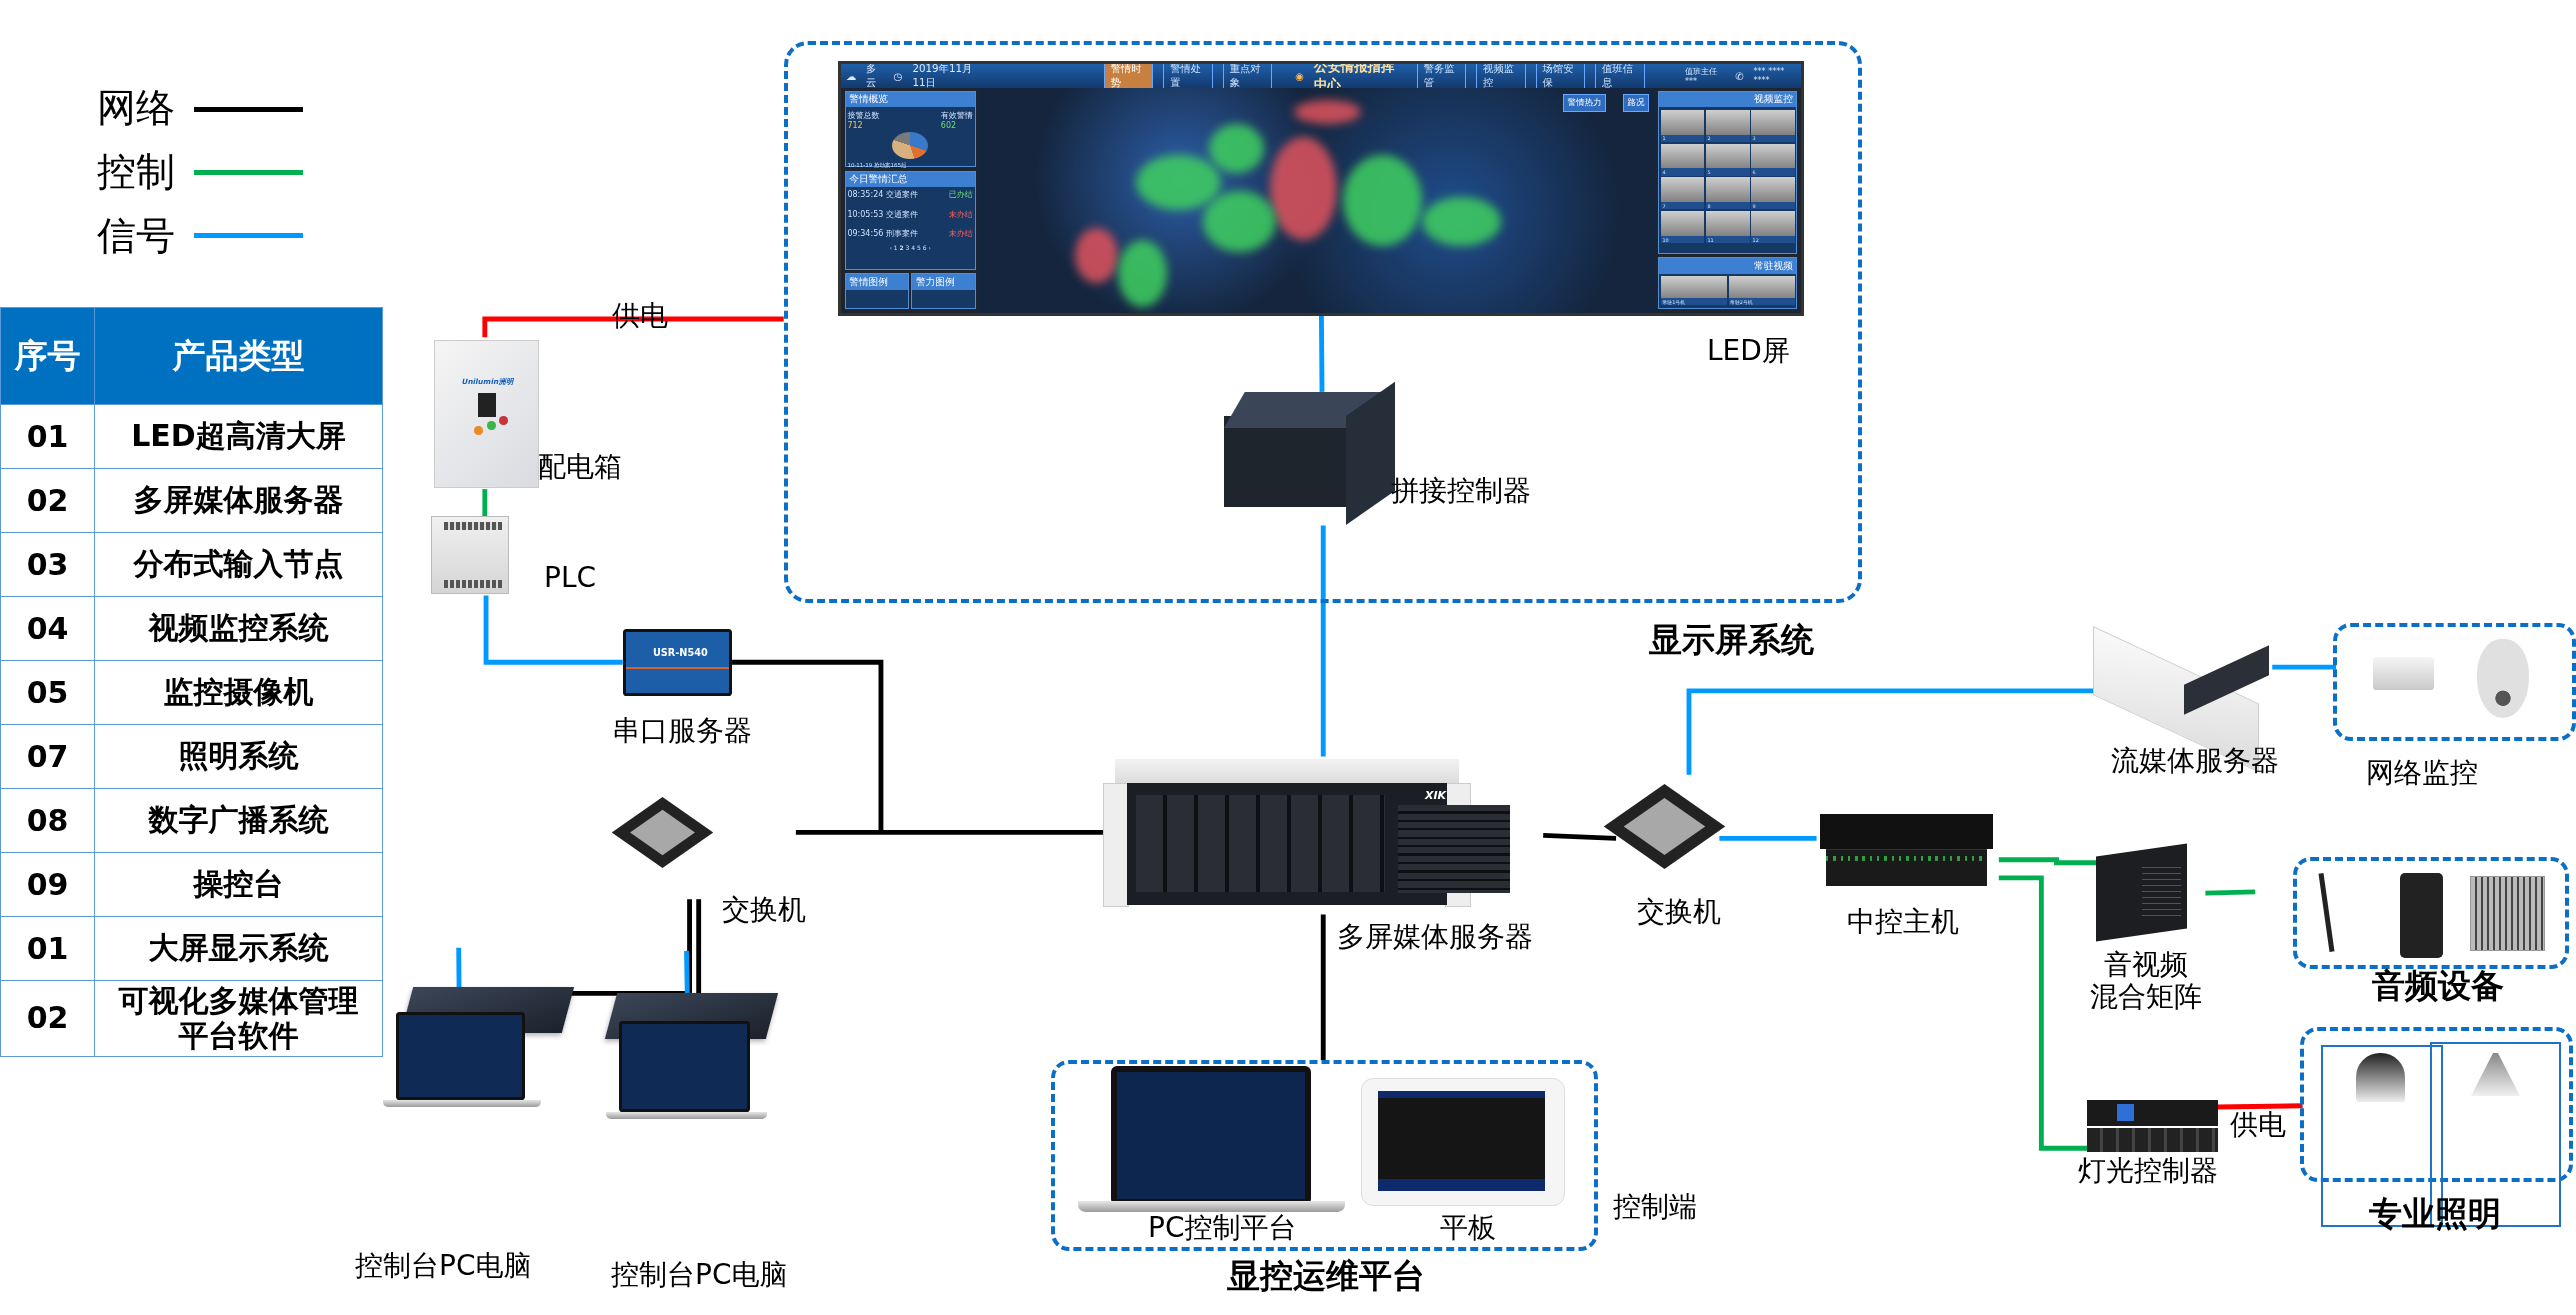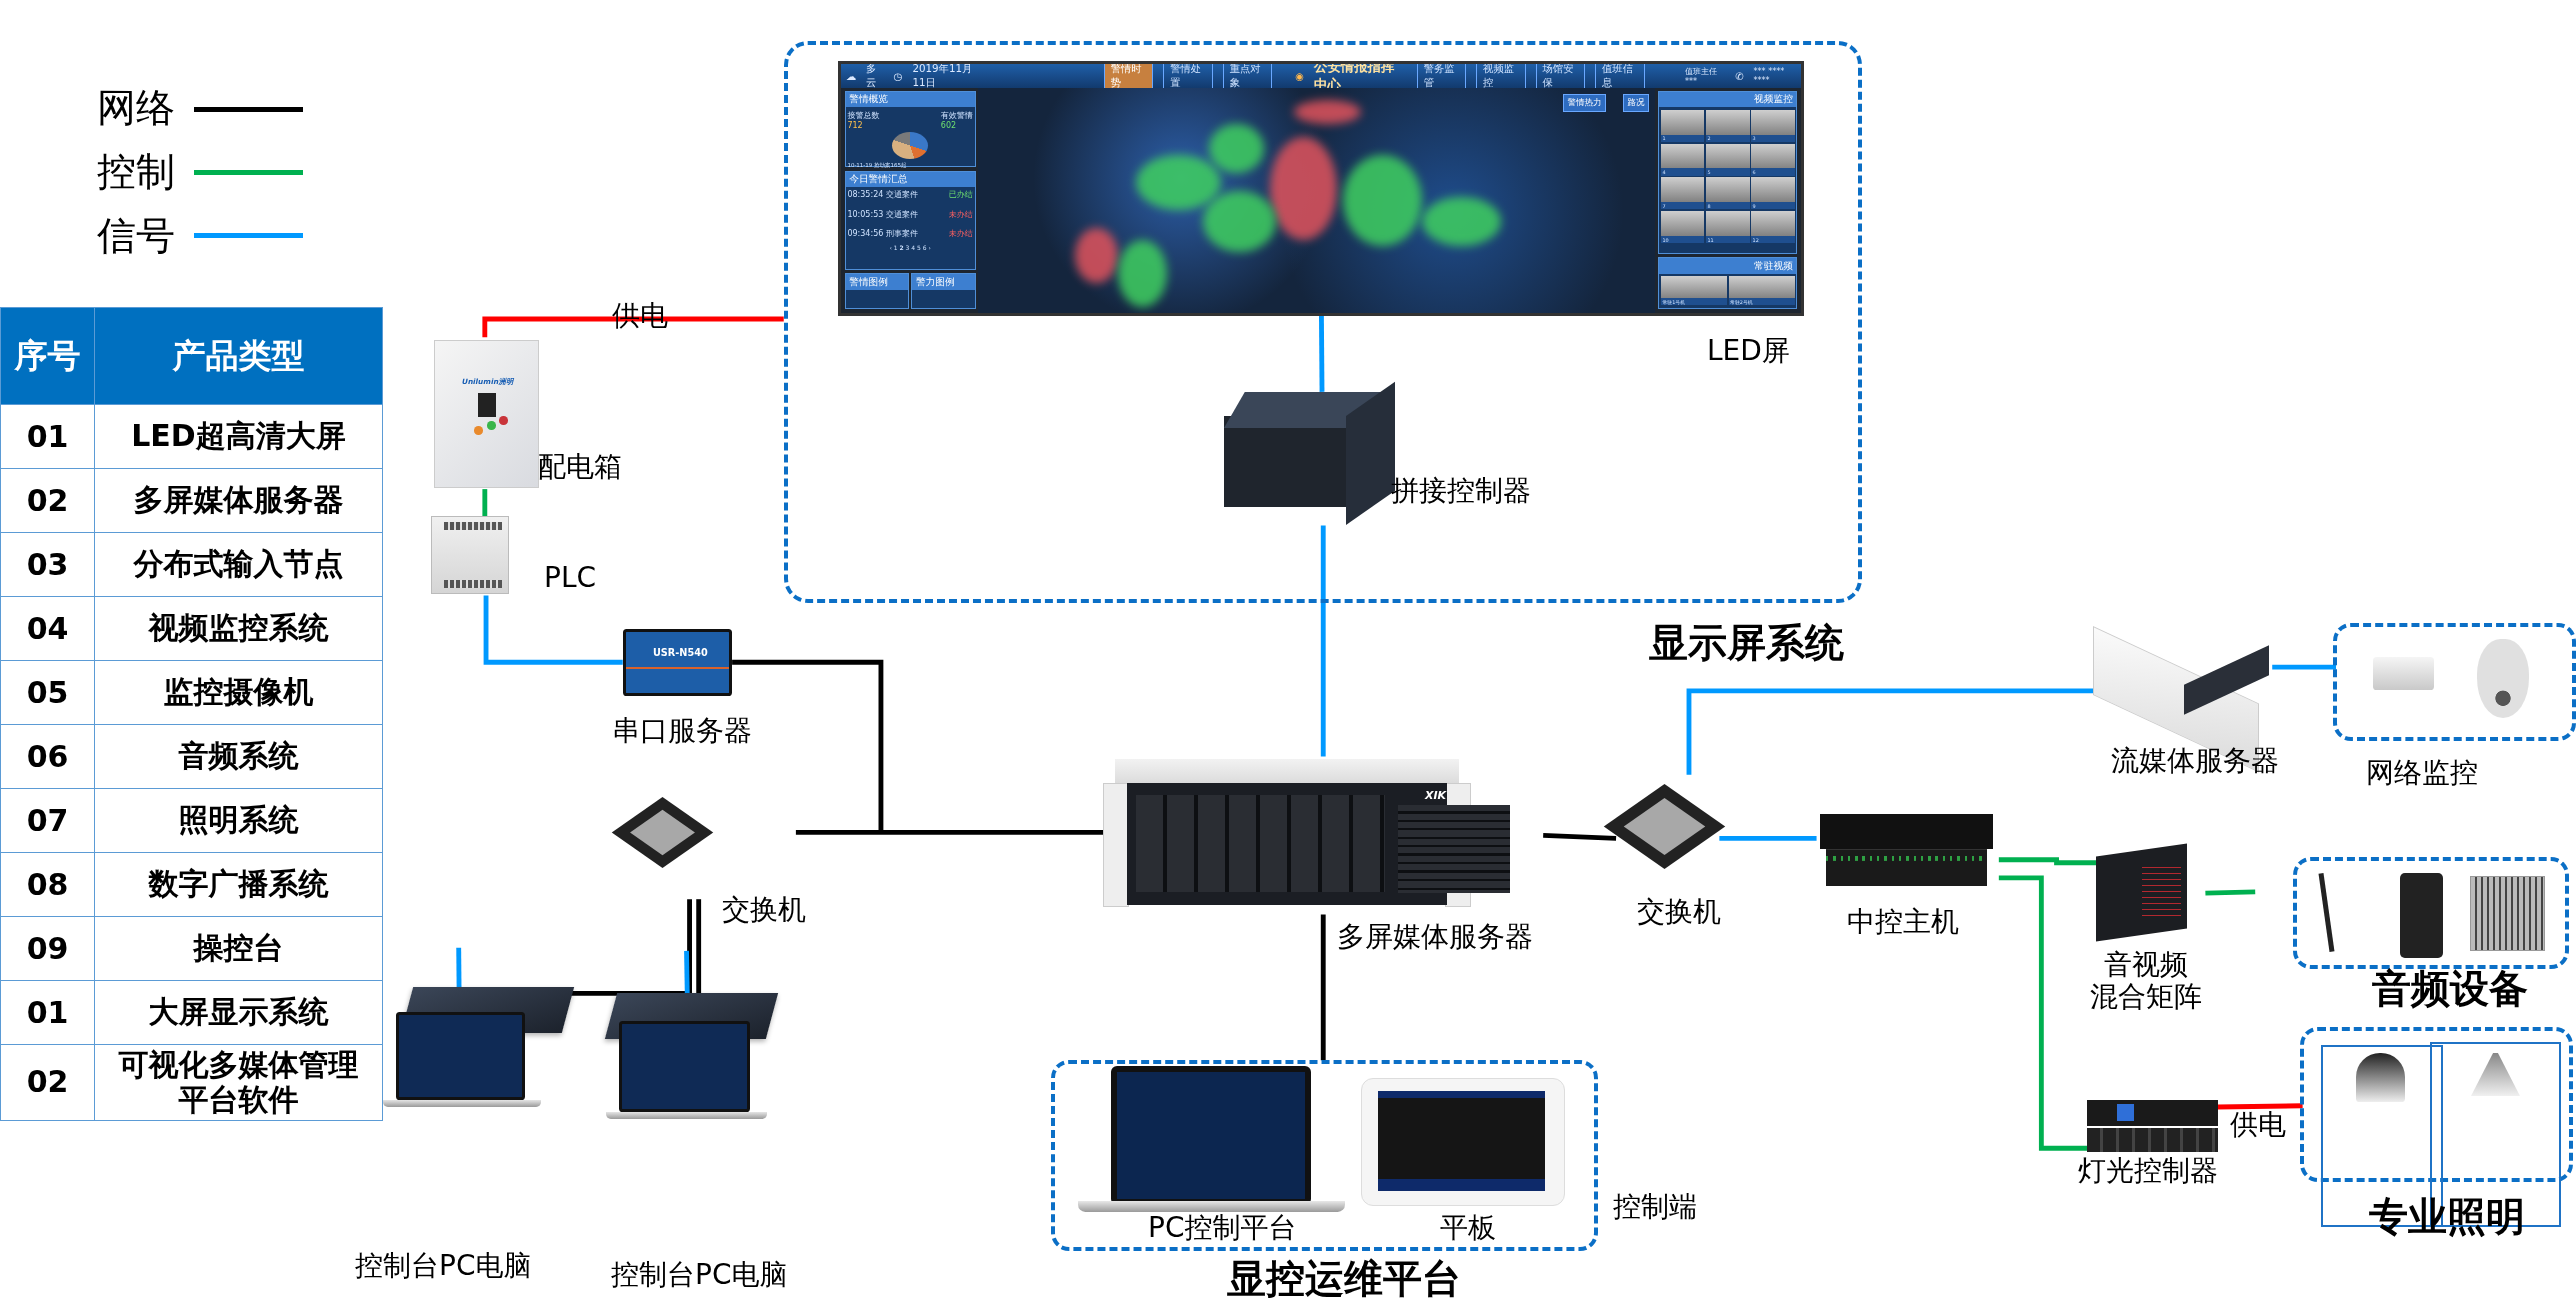--- a/index.html
+++ b/index.html
@@ -1,19 +1,19 @@
 <!DOCTYPE html>
 <html style="font-size:9.7px"><head>
 <meta charset="utf-8">
 <style>
   html,body{margin:0;padding:0;background:#fff;}
   body{width:2576px;height:1316px;position:relative;overflow:hidden;font-family:"DejaVu Sans","Liberation Sans",sans-serif;color:#000;}
   .abs{position:absolute;}
   .lbl{position:absolute;font-size:28px;white-space:nowrap;line-height:1;}
-  .lbl-bold{position:absolute;font-size:39px;font-weight:bold;white-space:nowrap;line-height:1;}
+  .lbl-bold{position:absolute;font-size:33px;font-weight:bold;white-space:nowrap;line-height:1;}
   svg.wires{position:absolute;left:0;top:0;width:2576px;height:1316px;}
   
   .legend-text{position:absolute;font-size:39px;line-height:1;}
   
   .ptable{position:absolute;left:0;top:307px;width:383px;border-collapse:collapse;}
   .ptable th{background:#0070c0;color:#fff;font-size:33px;font-weight:bold;height:94px;border:1.8px solid #5b9bd5;}
   .ptable td{border:1.8px solid #5b9bd5;font-size:30px;font-weight:bold;text-align:center;height:61px;}
   .ptable td.no{width:91px;}
   .ptable td.two{height:73px;line-height:1.15;}
   
@@ -107,24 +107,20 @@
       </tr>
     <tr>
         <td class="no">04</td>
         <td>视频监控系统</td>
       </tr>
     <tr>
         <td class="no">05</td>
         <td>监控摄像机</td>
       </tr>
     <tr>
-        <td class="no">06</td>
-        <td>音频系统</td>
-      </tr>
-    <tr>
         <td class="no">07</td>
         <td>照明系统</td>
       </tr>
     <tr>
         <td class="no">08</td>
         <td>数字广播系统</td>
       </tr>
     <tr>
         <td class="no">09</td>
         <td>操控台</td>

